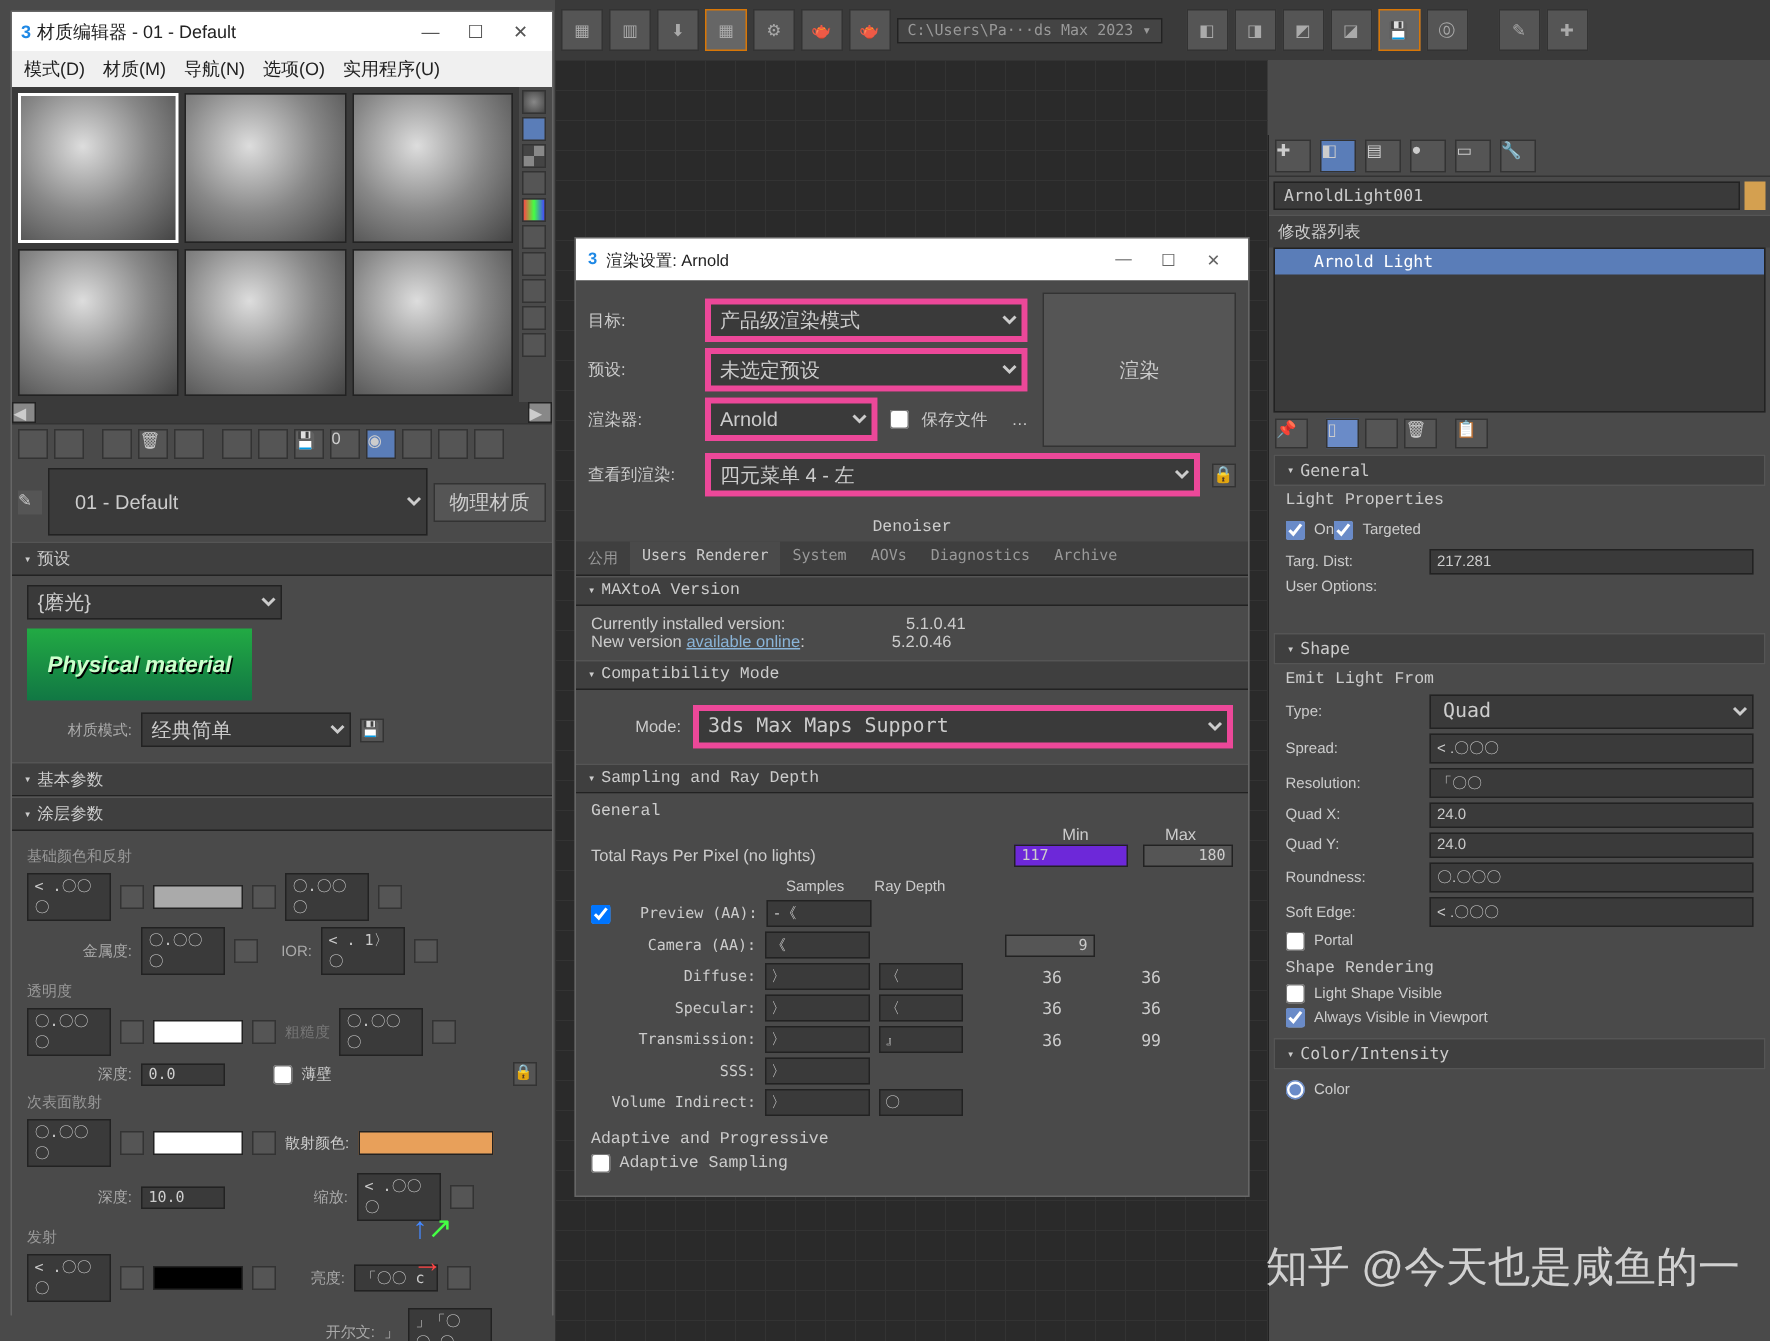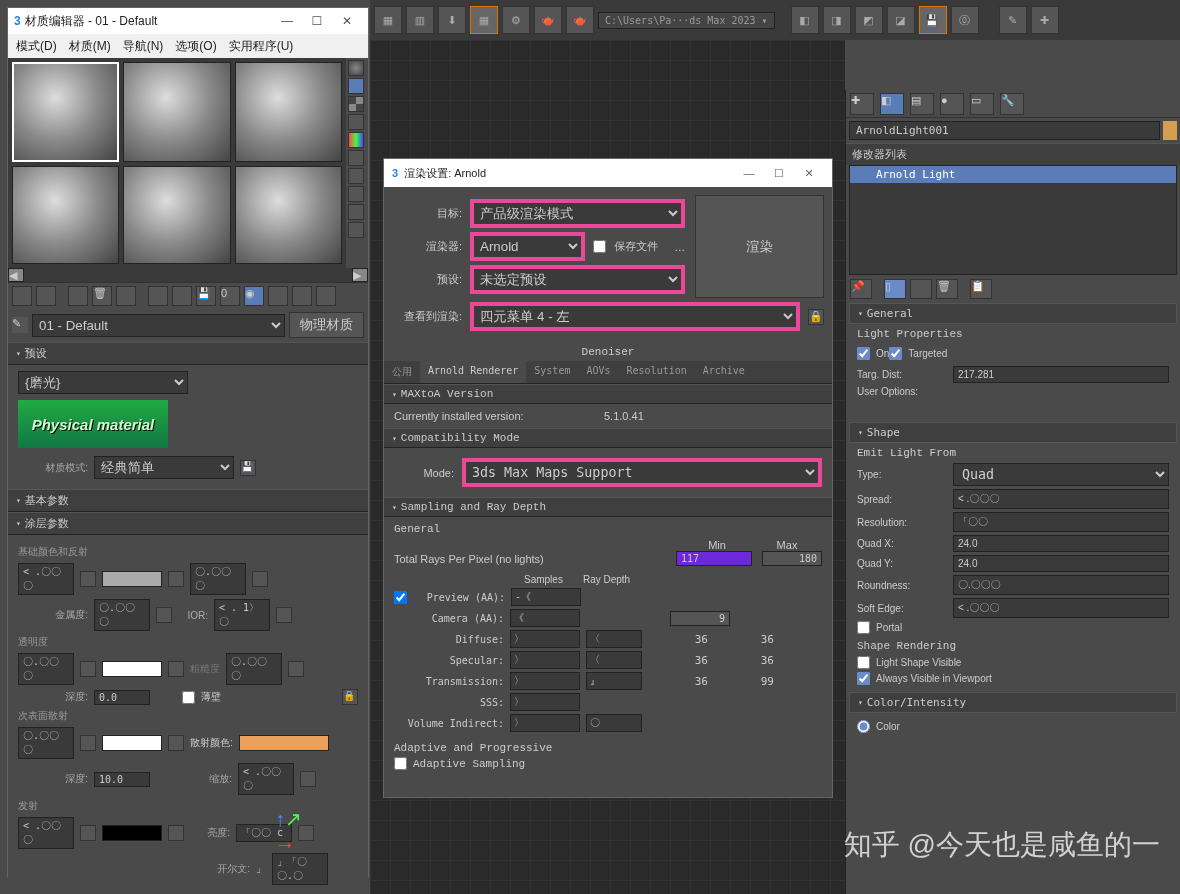--- a/index.html
+++ b/index.html
@@ -15,21 +15,21 @@
 .mat-title .spacer { flex: 1; }
 .mat-title .win-btn { width: 30px; text-align: center; color: #555; cursor: pointer; }
 .mat-menu { height: 24px; background: #f0f0f0; display: flex; gap: 12px; padding: 0 8px; align-items: center; color: #222; font-size: 12px; }
 .mat-slots { background: #3a3a3a; padding: 4px; display: grid; grid-template-columns: repeat(3, 1fr); gap: 4px; height: 210px; position: relative; }
 .mat-slot { background: radial-gradient(circle at 40% 35%, #ddd, #888 50%, #444); border: 1px solid #222; }
 .mat-slot.active { border: 2px solid #fff; }
 .mat-toolbar { height: 26px; background: #4a4a4a; display: flex; align-items: center; gap: 4px; padding: 2px 4px; border-top: 1px solid #333; }
 .mat-toolbar .tb { width: 20px; height: 20px; background: #555; border: 1px solid #333; }
 .mat-name-row { display: flex; align-items: center; padding: 4px; gap: 4px; }
 .mat-name-row .dropper { width: 16px; height: 16px; background: #555; }
-.mat-name-row select { flex: 1; background: #3a3a3a; color: #ccc; border: 1px solid #222; padding: 2px; }
+.mat-name-row select { flex: 1; background: #3a3a3a; color: #ccc; border: 1px solid #222; padding: 13px; }
 .mat-name-row .phys-btn { background: #555; border: 1px solid #333; padding: 3px 10px; color: #ccc; }
 
 .rollout-hdr { background: #3f3f3f; border-top: 1px solid #555; border-bottom: 1px solid #222; padding: 3px 8px; color: #ccc; font-size: 11px; display: flex; align-items: center; gap: 4px; font-family: Liberation Mono, monospace; }
 .rollout-hdr::before { content: "▾"; font-size: 8px; }
 .rollout-body { padding: 6px 10px; background: #4a4a4a; }
 .preset-sel { background: #3a3a3a; border: 1px solid #222; color: #ccc; padding: 2px; width: 170px; }
 .physmat-img { width: 150px; height: 48px; background: linear-gradient(#2a4, #174); margin-top: 6px; display: flex; align-items: center; justify-content: center; color: #cfc; font-weight: bold; font-style: italic; font-size: 15px; text-shadow: 1px 1px #000; }
 .form-row { display: flex; align-items: center; gap: 6px; margin: 4px 0; font-size: 10px; }
 .form-row label { width: 70px; text-align: right; color: #aaa; }
 .num-spinner { background: #3a3a3a; border: 1px solid #222; color: #ccc; padding: 1px 4px; width: 56px; font-family: monospace; font-size: 10px; }
@@ -41,21 +41,21 @@
 .sm-sq { width: 16px; height: 16px; background: #555; border: 1px solid #333; }
 .sub-label { color: #999; font-size: 10px; margin: 4px 0 2px; }
 
 
 .render-win { position: absolute; left: 383px; top: 158px; width: 450px; height: 640px; background: #4a4a4a; border: 1px solid #666; }
 .render-title { height: 28px; background: #fff; color: #222; display: flex; align-items: center; padding: 0 8px; }
 .render-title .spacer { flex: 1; }
 .render-title .win-btn { width: 30px; text-align: center; color: #666; }
 .render-top { padding: 8px; background: #4a4a4a; }
 .render-row { display: flex; align-items: center; gap: 8px; margin: 4px 0; }
-.render-row .lbl { width: 70px; color: #ccc; text-align: right; }
+.render-row .lbl { width: 70px; color: #ccc; }
 .render-row select { flex: 1; background: #3a3a3a; color: #ccc; border: 4px solid #ec4899; padding: 2px; }
 .render-btn { background: #555; border: 1px solid #333; padding: 14px 50px; color: #ccc; }
 .render-tabs { display: flex; background: #3f3f3f; border-bottom: 1px solid #222; font-size: 10px; }
 .render-tab { padding: 4px 8px; color: #999; font-family: monospace; cursor: pointer; }
 .render-tab.active { background: #4a4a4a; color: #ccc; }
 .mono { font-family: "Courier New", monospace; font-size: 11px; }
 .link { color: #8ab4d8; text-decoration: underline; }
 .samp-row { display: flex; align-items: center; gap: 6px; margin: 3px 0; }
 .samp-row .slbl { width: 110px; text-align: right; color: #ccc; font-family: monospace; font-size: 10px; }
 .samp-row .spin { width: 70px; background: #3a3a3a; border: 1px solid #222; color: #ccc; padding: 1px 3px; display: flex; align-items: center; font-family: monospace; font-size: 10px; }
@@ -276,55 +276,56 @@
     <span class="win-btn">✕</span>
   </div>
   <div class="render-top">
     <div style="display:flex;gap:10px">
       <div style="flex:1">
         <div class="render-row">
           <span class="lbl">目标:</span>
           <select><option>产品级渲染模式</option></select>
         </div>
         <div class="render-row">
+          <span class="lbl">预设:</span>
+          <select><option>未选定预设</option></select>
+        </div>
+        <div class="render-row">
           <span class="lbl">渲染器:</span>
           <select><option>Arnold</option></select>
           <input type="checkbox" style="">
           <span>保存文件</span>
           <span style="margin-left:8px">…</span>
         </div>
-        <div class="render-row">
-          <span class="lbl">预设:</span>
-          <select><option>未选定预设</option></select>
-        </div>
       </div>
       <button class="render-btn">渲染</button>
     </div>
     <div class="render-row">
       <span class="lbl">查看到渲染:</span>
       <select style="flex:1"><option>四元菜单 4 - 左</option></select>
       <div class="sm-sq">🔒</div>
     </div>
   </div>
   <div style="text-align:center;padding:3px" class="mono">Denoiser</div>
   <div class="render-tabs">
     <div class="render-tab">公用</div>
-    <div class="render-tab active">Arnold Renderer</div>
+    <div class="render-tab active">Users Renderer</div>
     <div class="render-tab">System</div>
     <div class="render-tab">AOVs</div>
-    <div class="render-tab">Resolution</div>
+    <div class="render-tab">Diagnostics</div>
     <div class="render-tab">Archive</div>
   </div>
 
   <div class="rollout-hdr mono">MAXtoA Version</div>
   <div class="rollout-body mono">
     <div style="display:flex">
         <span style="width:210px">Currently installed version:</span>
         <span>5.1.0.41</span>
       </div>
+    <div style="display:flex"><span>New version</span>&nbsp;<span class="link">available online</span><span>:</span><span style="margin-left:58px">5.2.0.46</span></div>
   </div>
 
   <div class="rollout-hdr mono">Compatibility Mode</div>
   <div class="rollout-body">
     <div class="render-row mono">
       <span style="width:60px;text-align:right">Mode:</span>
       <select style="flex:1;font-family:monospace"><option>3ds Max Maps Support</option></select>
     </div>
   </div>
 

